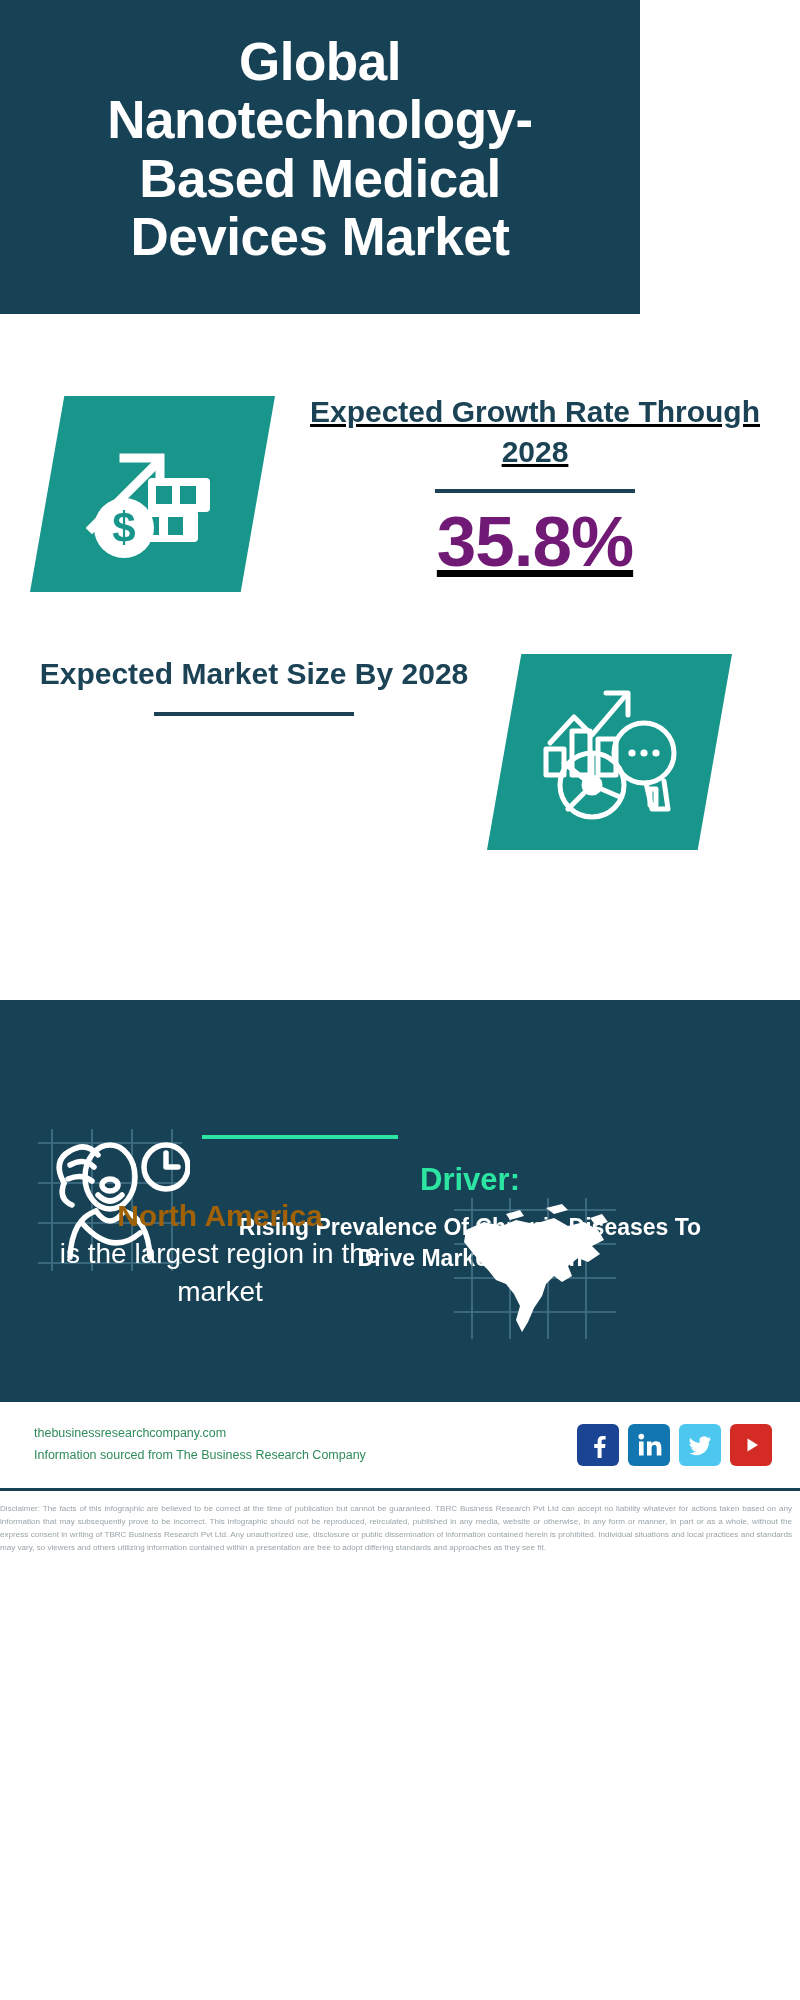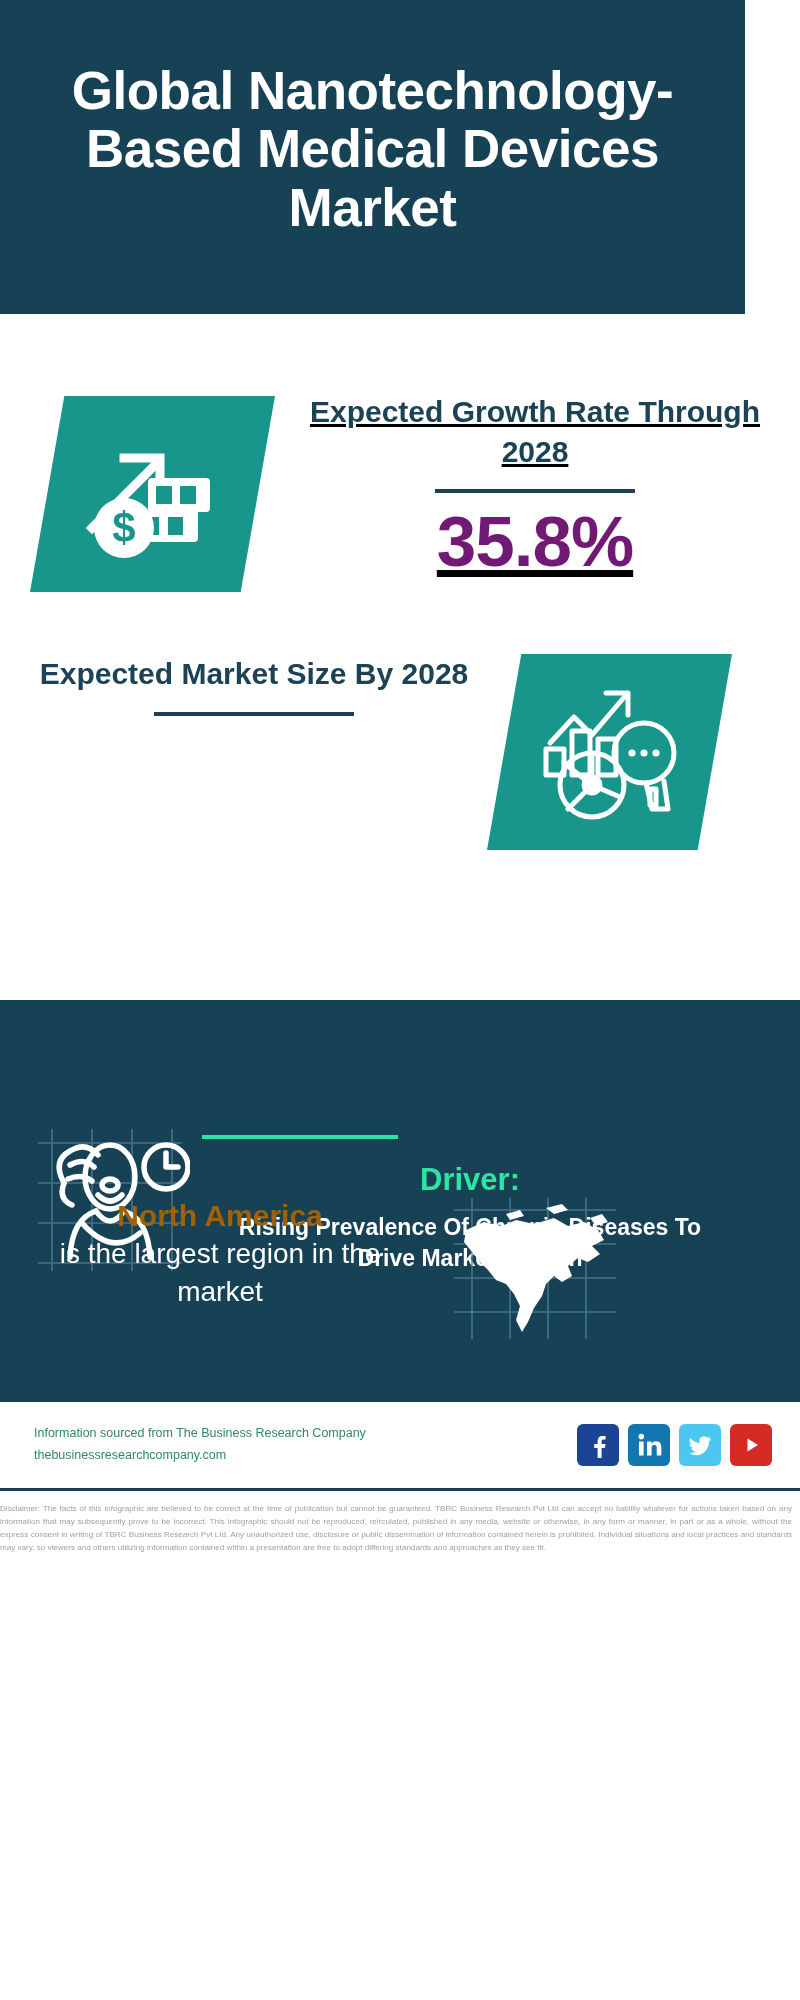--- a/index.html
+++ b/index.html
@@ -14,21 +14,21 @@
     width: 800px;
     height: 2000px;
     overflow: hidden;
     background: #ffffff;
   }
 
   
   .header {
     position: absolute;
     left: 0; top: 0;
-    width: 745px;
+    width: 640px;
     height: 314px;
     background: #174154;
     display: flex;
     align-items: center;
     justify-content: center;
     padding: 6px 36px 21px;
   }
   .header-title {
     color: #ffffff;
     font-size: 53px;
@@ -334,22 +334,22 @@
         </g>
         <path fill="#ffffff" d="M16 34 L34 26 L52 30 L66 24 L84 28 L104 22 L118 30 L134 26 L148 34 L154 44 L142 50 L150 58 L138 66 L128 62 L118 70 L122 80 L112 86 L104 80 L96 88 L92 100 L84 112 L78 126 L72 136 L66 124 L70 110 L64 98 L56 88 L46 84 L38 74 L30 66 L22 56 L14 46 Z M140 22 L152 18 L158 26 L146 30 Z M56 18 L70 14 L74 20 L60 24 Z M96 12 L112 8 L118 14 L104 18 Z"></path>
       </svg>
     </div>
   </div>
 
   <div class="footer-band"></div>
 
   <div class="footer">
     <div class="footer-text">
+      <div class="footer-line">thebusinessresearchcompany.com</div>
       <div class="footer-line">Information sourced from The Business Research Company</div>
-      <div class="footer-line">thebusinessresearchcompany.com</div>
     </div>
     <div class="socials">
       <a class="social s-fb">
         <svg width="26" height="26" viewBox="0 0 26 26">
             <path fill="#ffffff" d="M16.6 26V15.9h3.4l.5-3.9h-3.9V9.5c0-1.1.3-1.9 1.9-1.9h2.1V4.1c-.4-.05-1.6-.17-3-.17-3 0-5 1.8-5 5.2v2.9h-3.4v3.9h3.4V26z"></path>
           </svg>
       </a>
       <a class="social s-li">
         <svg width="26" height="26" viewBox="0 0 26 26">
             <g fill="#ffffff">

